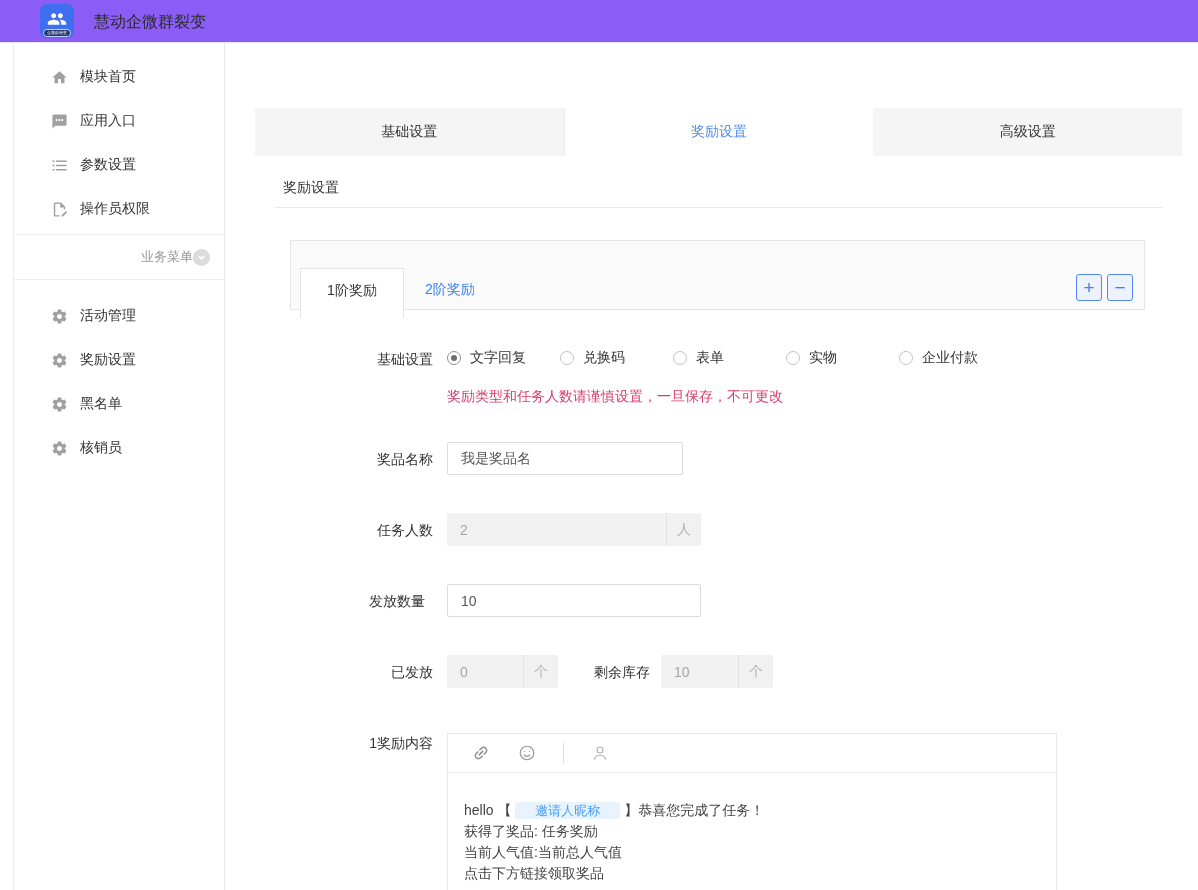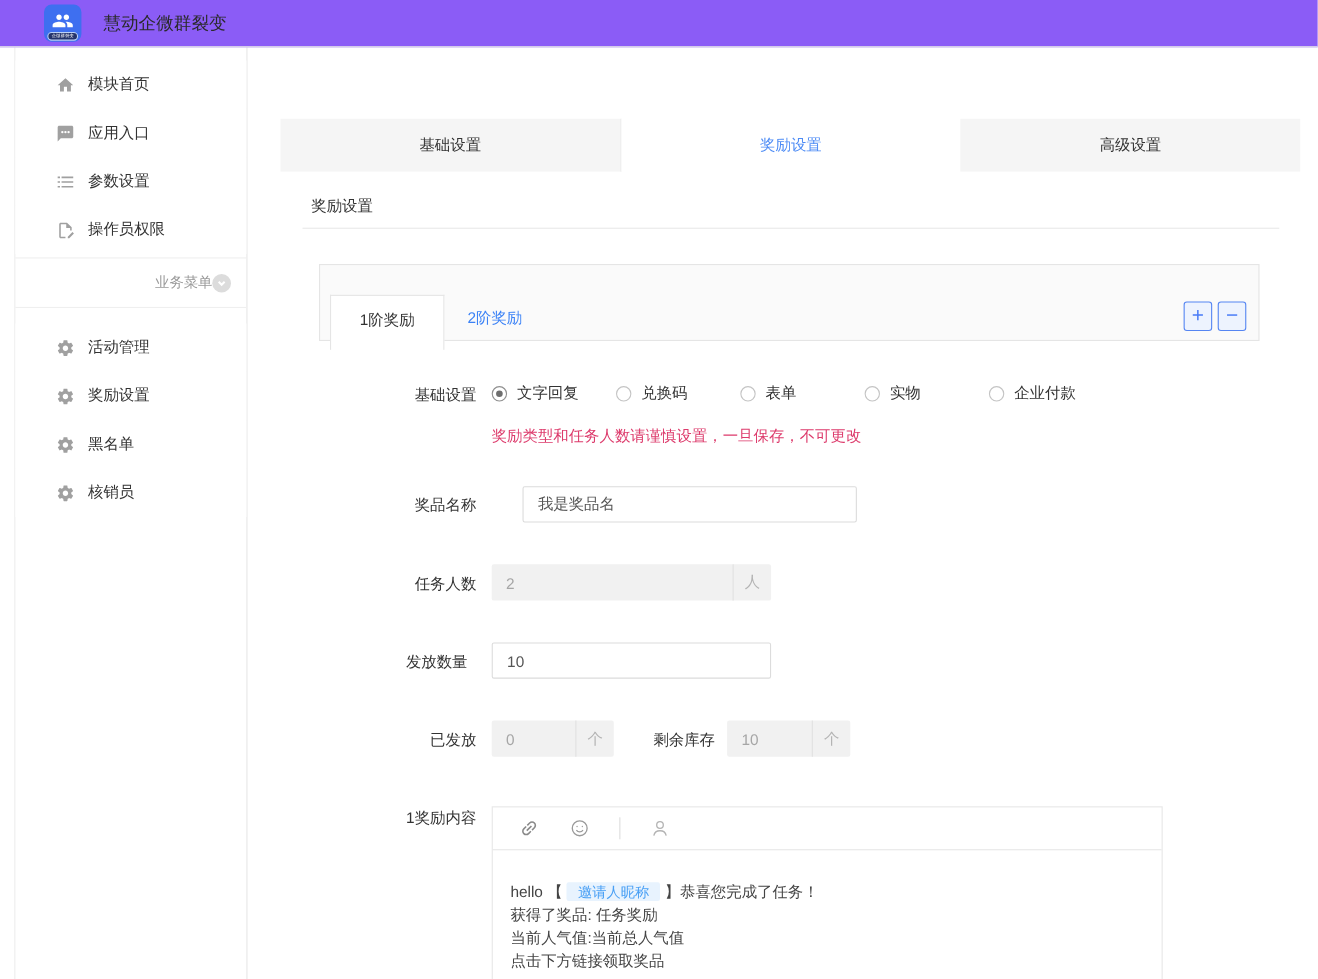--- a/index.html
+++ b/index.html
@@ -53,21 +53,21 @@
   .dis-field .dval{flex:1;padding-left:13px}
   .dis-field .dunit{width:35px;height:33px;line-height:33px;text-align:center;border-left:1px solid #e2e2e2;color:#b3b3b3}
   
   .editor{position:absolute;left:447px;top:733px;width:610px;height:170px;border:1px solid #e7e7e7;background:#fff}
   .editor-toolbar{height:39px;border-bottom:1px solid #e7e7e7;display:flex;align-items:center;padding-left:23px}
   .tool-icon{width:20px;height:20px;display:flex;align-items:center;justify-content:center;cursor:pointer;margin-right:26px}
   .tool-icon svg{width:18px;height:18px}
   .v-div{width:1px;height:20px;background:#ddd;margin-right:26px}
   .editor-body{padding:27px 16px 0 16px;font-size:14px;color:#444;line-height:21px;cursor:text}
   .eline{white-space:nowrap}
-  .tag{background:#e8f3fe;color:#4aa0f5;padding:1px 10px;border-radius:2px;font-size:13px}
+  .tag{background:#e8f3fe;color:#4aa0f5;padding:1px 20px;border-radius:2px;font-size:13px}
 </style>
 </head>
 <body>
 
 <div class="header">
   <div class="logo">
     <svg viewBox="0 0 24 24">
         <path d="M16 11c1.66 0 2.99-1.34 2.99-3S17.66 5 16 5c-1.66 0-3 1.34-3 3s1.34 3 3 3zm-8 0c1.66 0 2.99-1.34 2.99-3S9.66 5 8 5C6.34 5 5 6.34 5 8s1.34 3 3 3zm0 2c-2.33 0-7 1.17-7 3.5V19h14v-2.5c0-2.33-4.67-3.5-7-3.5zm8 0c-.29 0-.62.02-.97.05 1.16.84 1.97 1.97 1.97 3.45V19h6v-2.5c0-2.33-4.67-3.5-7-3.5z"></path>
       </svg>
     <span class="logo-badge">企微群裂变</span>
@@ -188,21 +188,21 @@
     <span>实物</span>
   </div>
   <div class="radio-opt">
     <span class="rcircle"></span>
     <span>企业付款</span>
   </div>
 </div>
 <div class="warning">奖励类型和任务人数请谨慎设置，一旦保存，不可更改</div>
 
 <div class="flabel" style="left:357px;top:451px">奖品名称</div>
-<input class="text-input" style="left: 447px; top: 442px; width: 304px; margin-left: 28px;" value="我是奖品名">
+<input class="text-input" style="left: 447px; top: 442px; width: 236px;" value="我是奖品名">
 
 <div class="flabel" style="left:357px;top:522px">任务人数</div>
 <div class="dis-field" style="left:447px;top:513px;width:254px">
   <span class="dval">2</span>
   <span class="dunit">人</span>
 </div>
 
 <div class="flabel" style="left:349px;top:593px">发放数量</div>
 <input class="text-input" style="left: 447px; top: 584px; width: 254px;" value="10">
 

